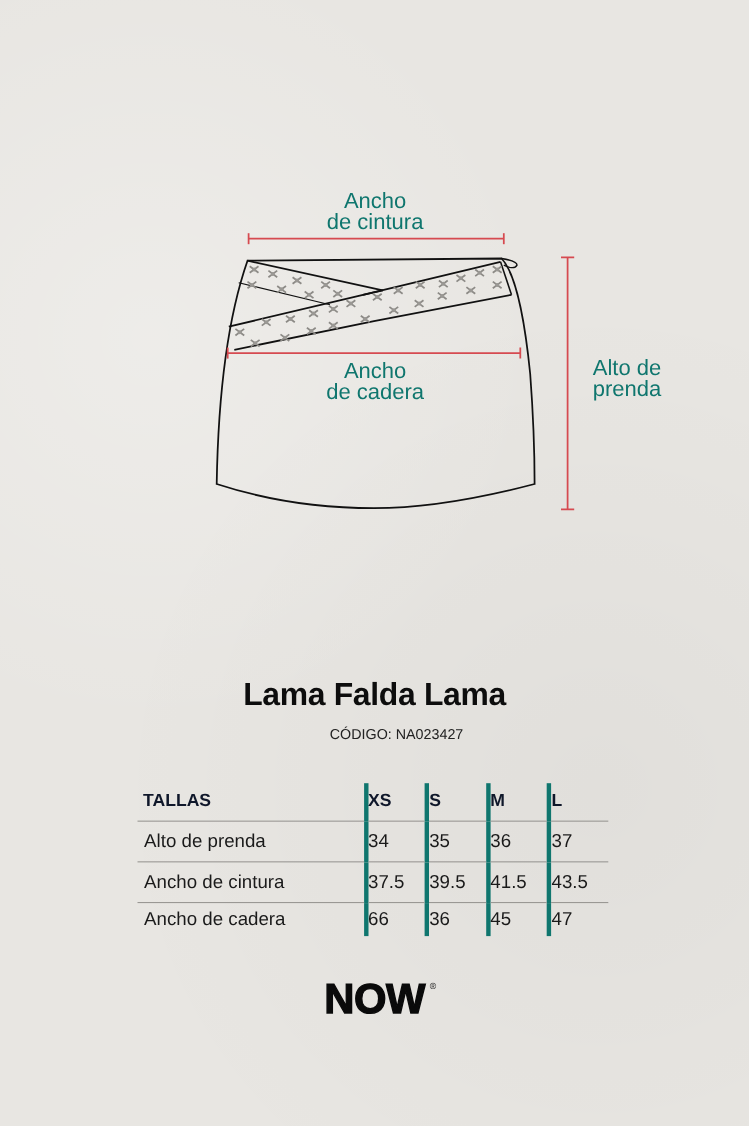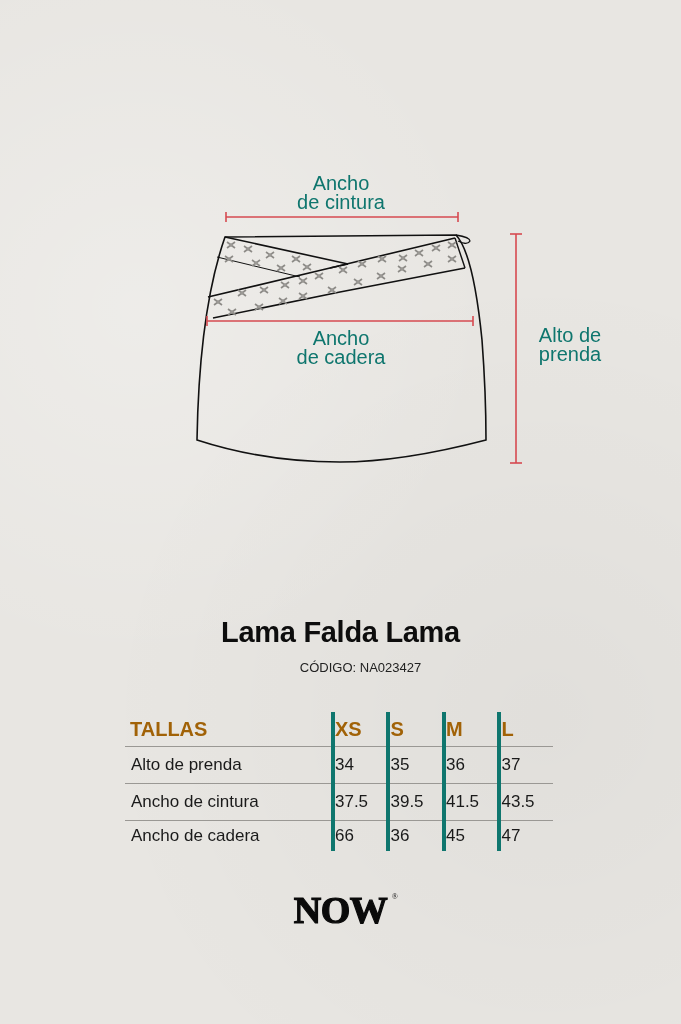--- a/index.html
+++ b/index.html
@@ -76,22 +76,22 @@
     width: 428px;
   }
   table.sizes th, table.sizes td {
     padding: 0;
     height: 33px;
     font-size: 17px;
     color: #1a1a1a;
   }
   table.sizes th {
     font-weight: bold;
-    font-size: 20px;
-    color: #a16207;
+    font-size: 16px;
+    color: #0f172a;
     height: 34px;
   }
   table.sizes .label-col {
     text-align: left;
     padding-left: 6px;
     width: 210px;
   }
   table.sizes th.label-col { padding-left: 5px; }
   table.sizes .val-col {
     text-align: left;
@@ -110,21 +110,21 @@
     left: 0;
     width: 681px;
     top: 888px;
     text-align: center;
   }
   .brand-inner {
     display: inline-block;
     position: relative;
     font-size: 38px;
     font-weight: 900;
-    font-family: Liberation Serif, serif;
+    font-family: Liberation Sans, sans-serif;
     letter-spacing: -0.5px;
     color: #0a0a0a;
     -webkit-text-stroke: 1.2px #0a0a0a;
   }
   .brand-reg {
     position: absolute;
     right: -10px;
     top: 4px;
     font-size: 8px;
     font-weight: normal;

